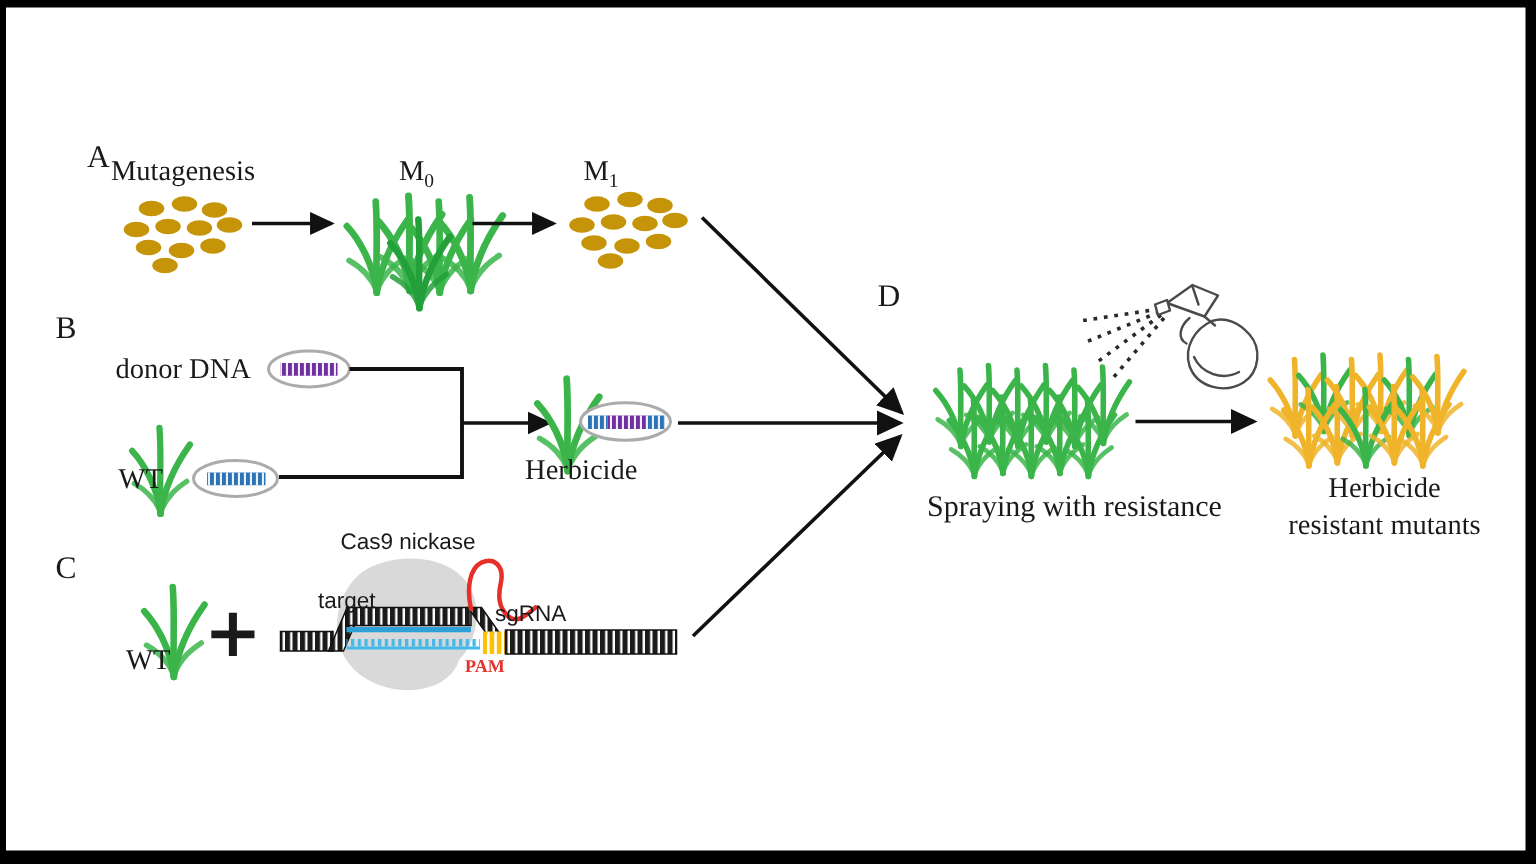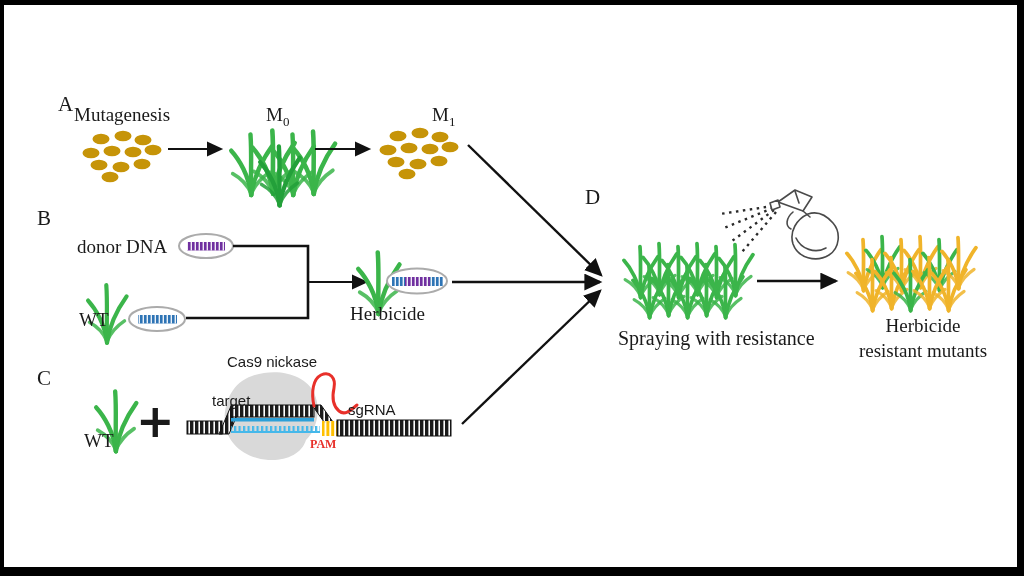--- a/index.html
+++ b/index.html
@@ -193,35 +193,35 @@
       <use href="#sdl" transform="translate(873,254) scale(0.62)"></use>
       <use href="#sdl" transform="translate(892,256) scale(0.62)" style="color:var(--c-green)"></use>
       <use href="#sdl" transform="translate(911,254) scale(0.62)"></use>
       <use href="#sdl" transform="translate(930,256) scale(0.62)"></use>
     </g>
   </svg>
 
   <div class="lbl panel-letter" style="left:58px;top:92px;">A</div>
   <div class="lbl t19" style="left:74px;top:104px;">Mutagenesis</div>
   <div class="lbl t19" style="left:266px;top:104px;"><span>M</span><sub>0</sub></div>
-  <div class="lbl t19" style="left:432px;top:104px;"><span>M</span><sub>1</sub></div>
+  <div class="lbl t19" style="left:389px;top:104px;"><span>M</span><sub>1</sub></div>
 
   <div class="lbl panel-letter" style="left:37px;top:206px;">B</div>
   <div class="lbl t19" style="left:77px;top:236px;">donor DNA</div>
   <div class="lbl t19" style="left:79px;top:309px;">WT</div>
   <div class="lbl t19 center2" style="left:315px;top:301px;width:145px;">
     <div>Herbicide</div>
   </div>
 
   <div class="lbl panel-letter" style="left:37px;top:366px;">C</div>
   <div class="lbl t19" style="left:84px;top:430px;">WT</div>
   <div class="lbl plus" style="left:136px;top:398px;">+</div>
   <div class="lbl sans" style="left:212px;top:353px;width:120px;text-align:center;">Cas9 nickase</div>
   <div class="lbl sans" style="left:212px;top:392px;width:120px;text-align:left;">target</div>
-  <div class="lbl sans" style="left:348px;top:401px;">sgRNA</div>
+  <div class="lbl sans" style="left:330px;top:401px;">sgRNA</div>
   <div class="lbl red" style="left:310px;top:437px;">PAM</div>
 
   <div class="lbl panel-letter" style="left:585px;top:185px;">D</div>
   <div class="lbl t20" style="left:618px;top:327px;">Spraying with resistance</div>
   <div class="lbl t19 center2" style="left:838px;top:313px;width:170px;">
     <div>Herbicide</div>
     <div>resistant mutants</div>
   </div>
 
 </div>

